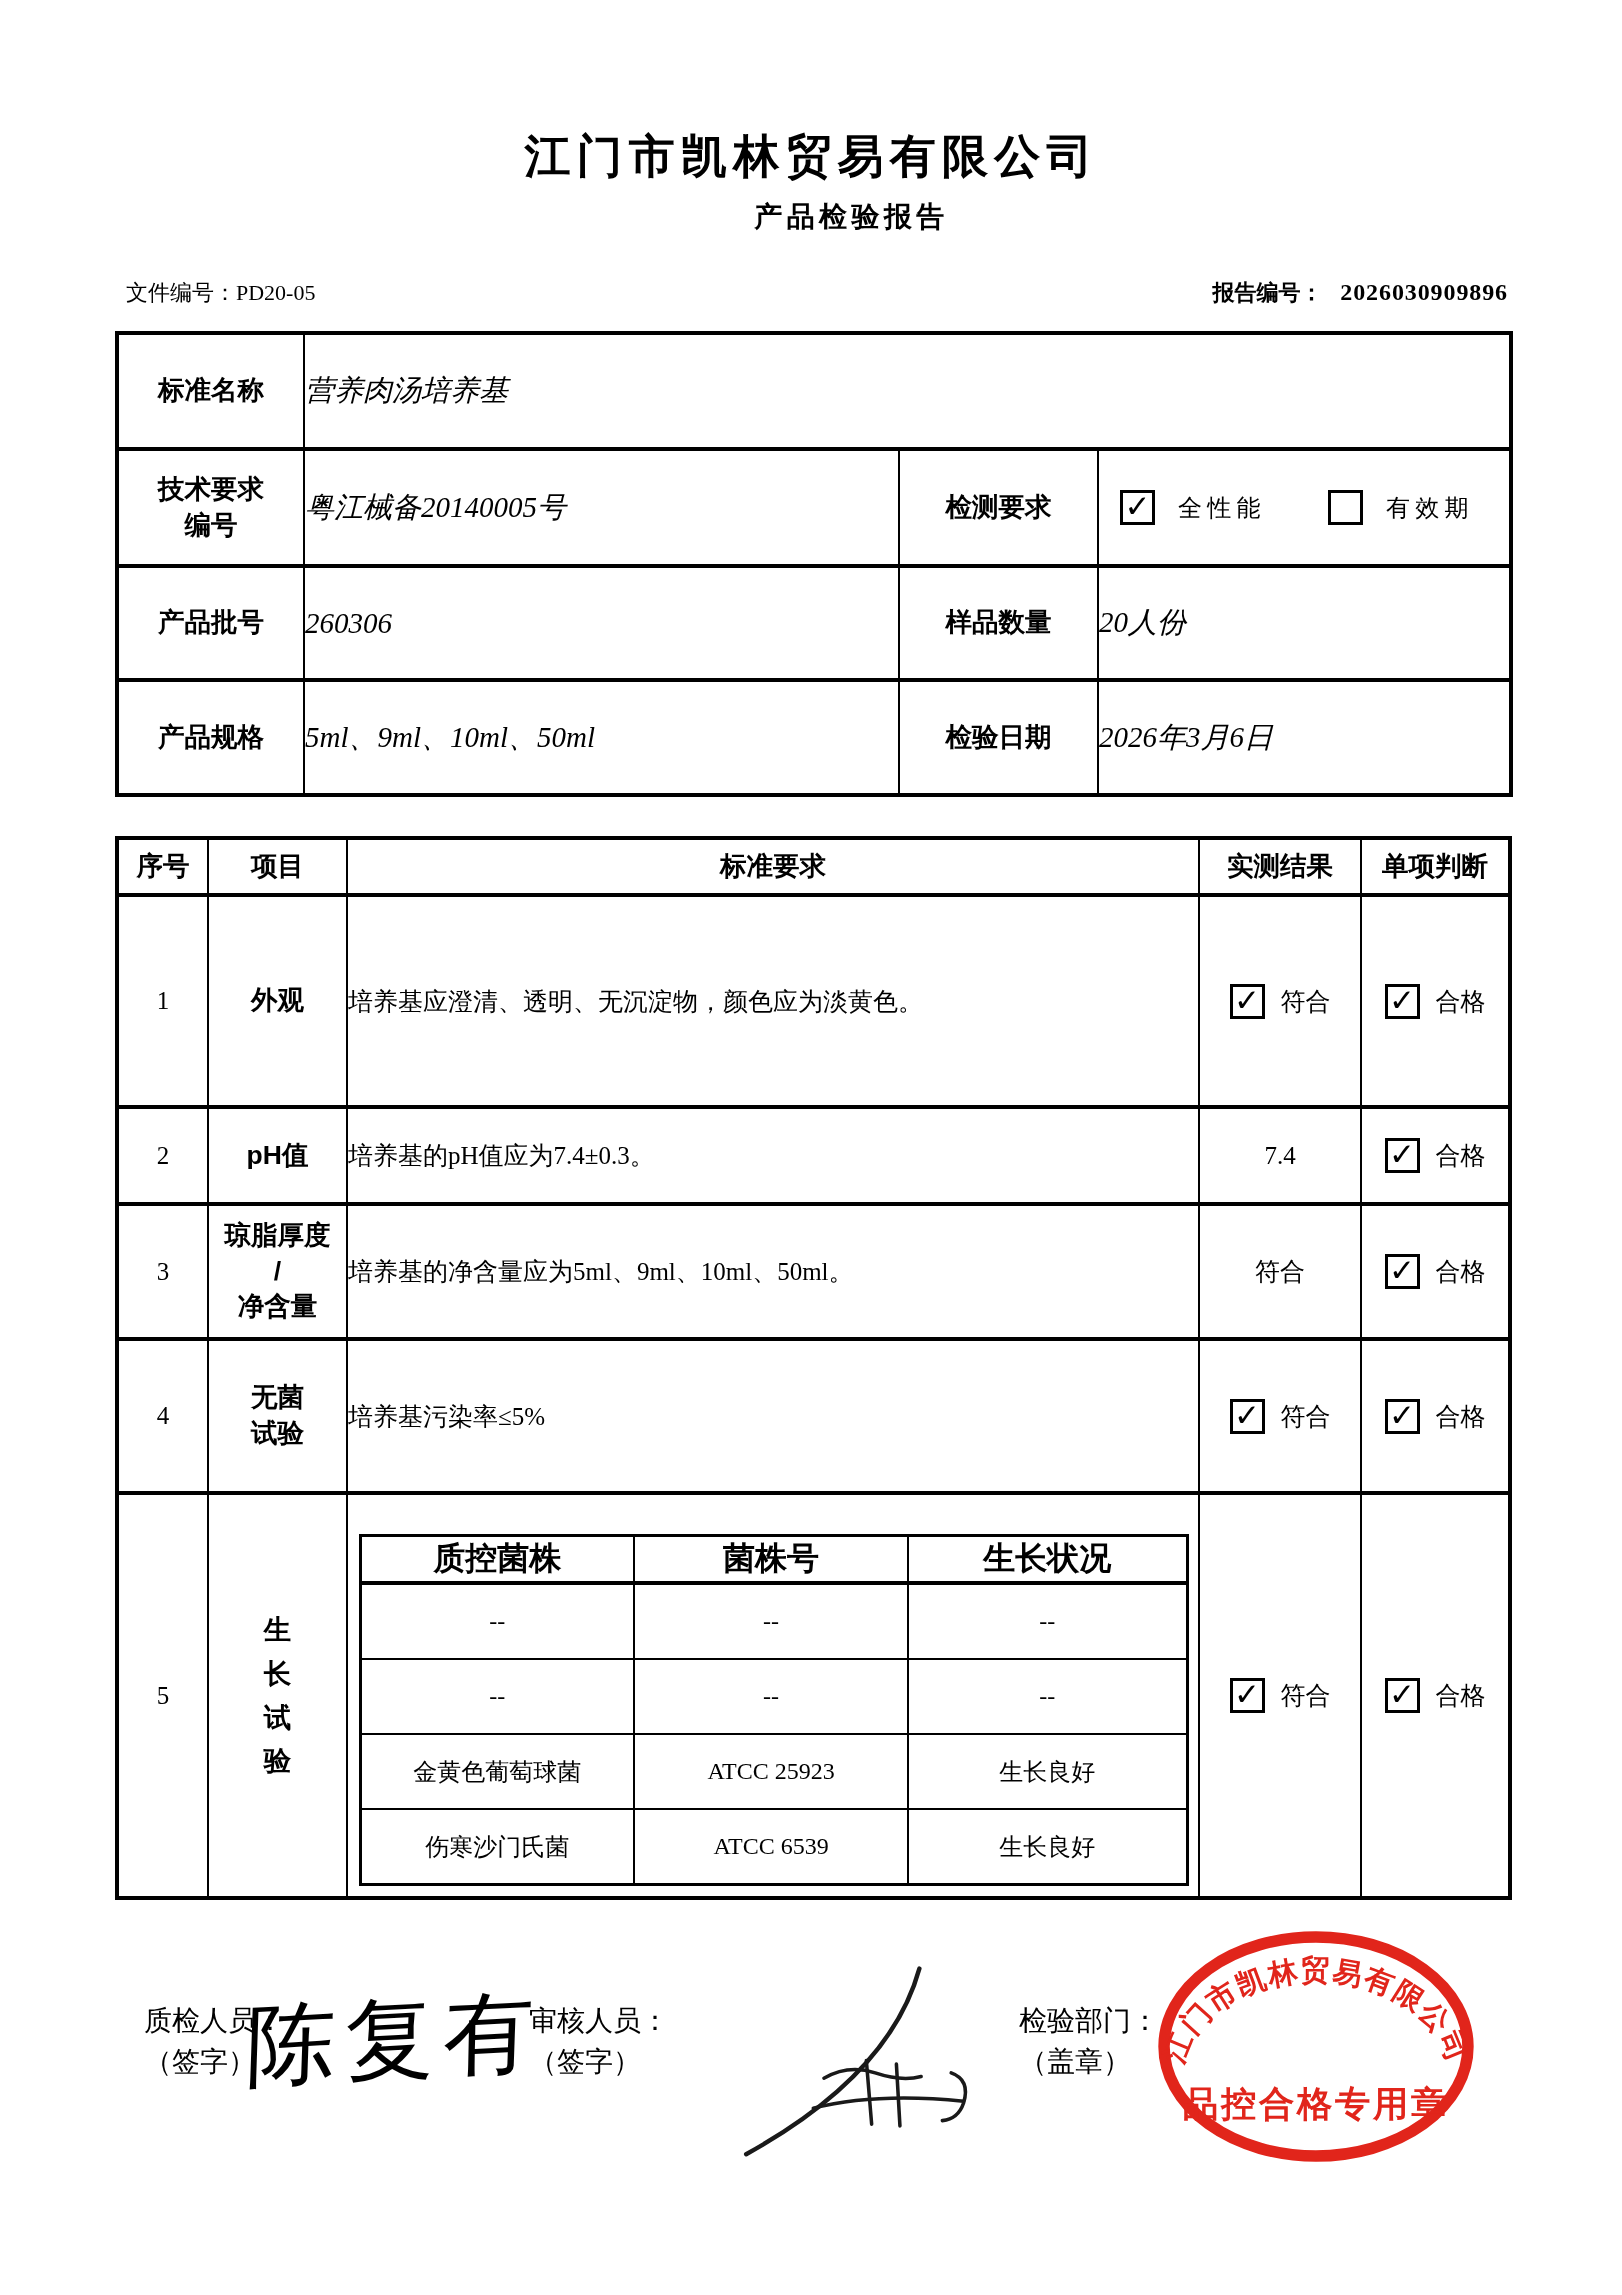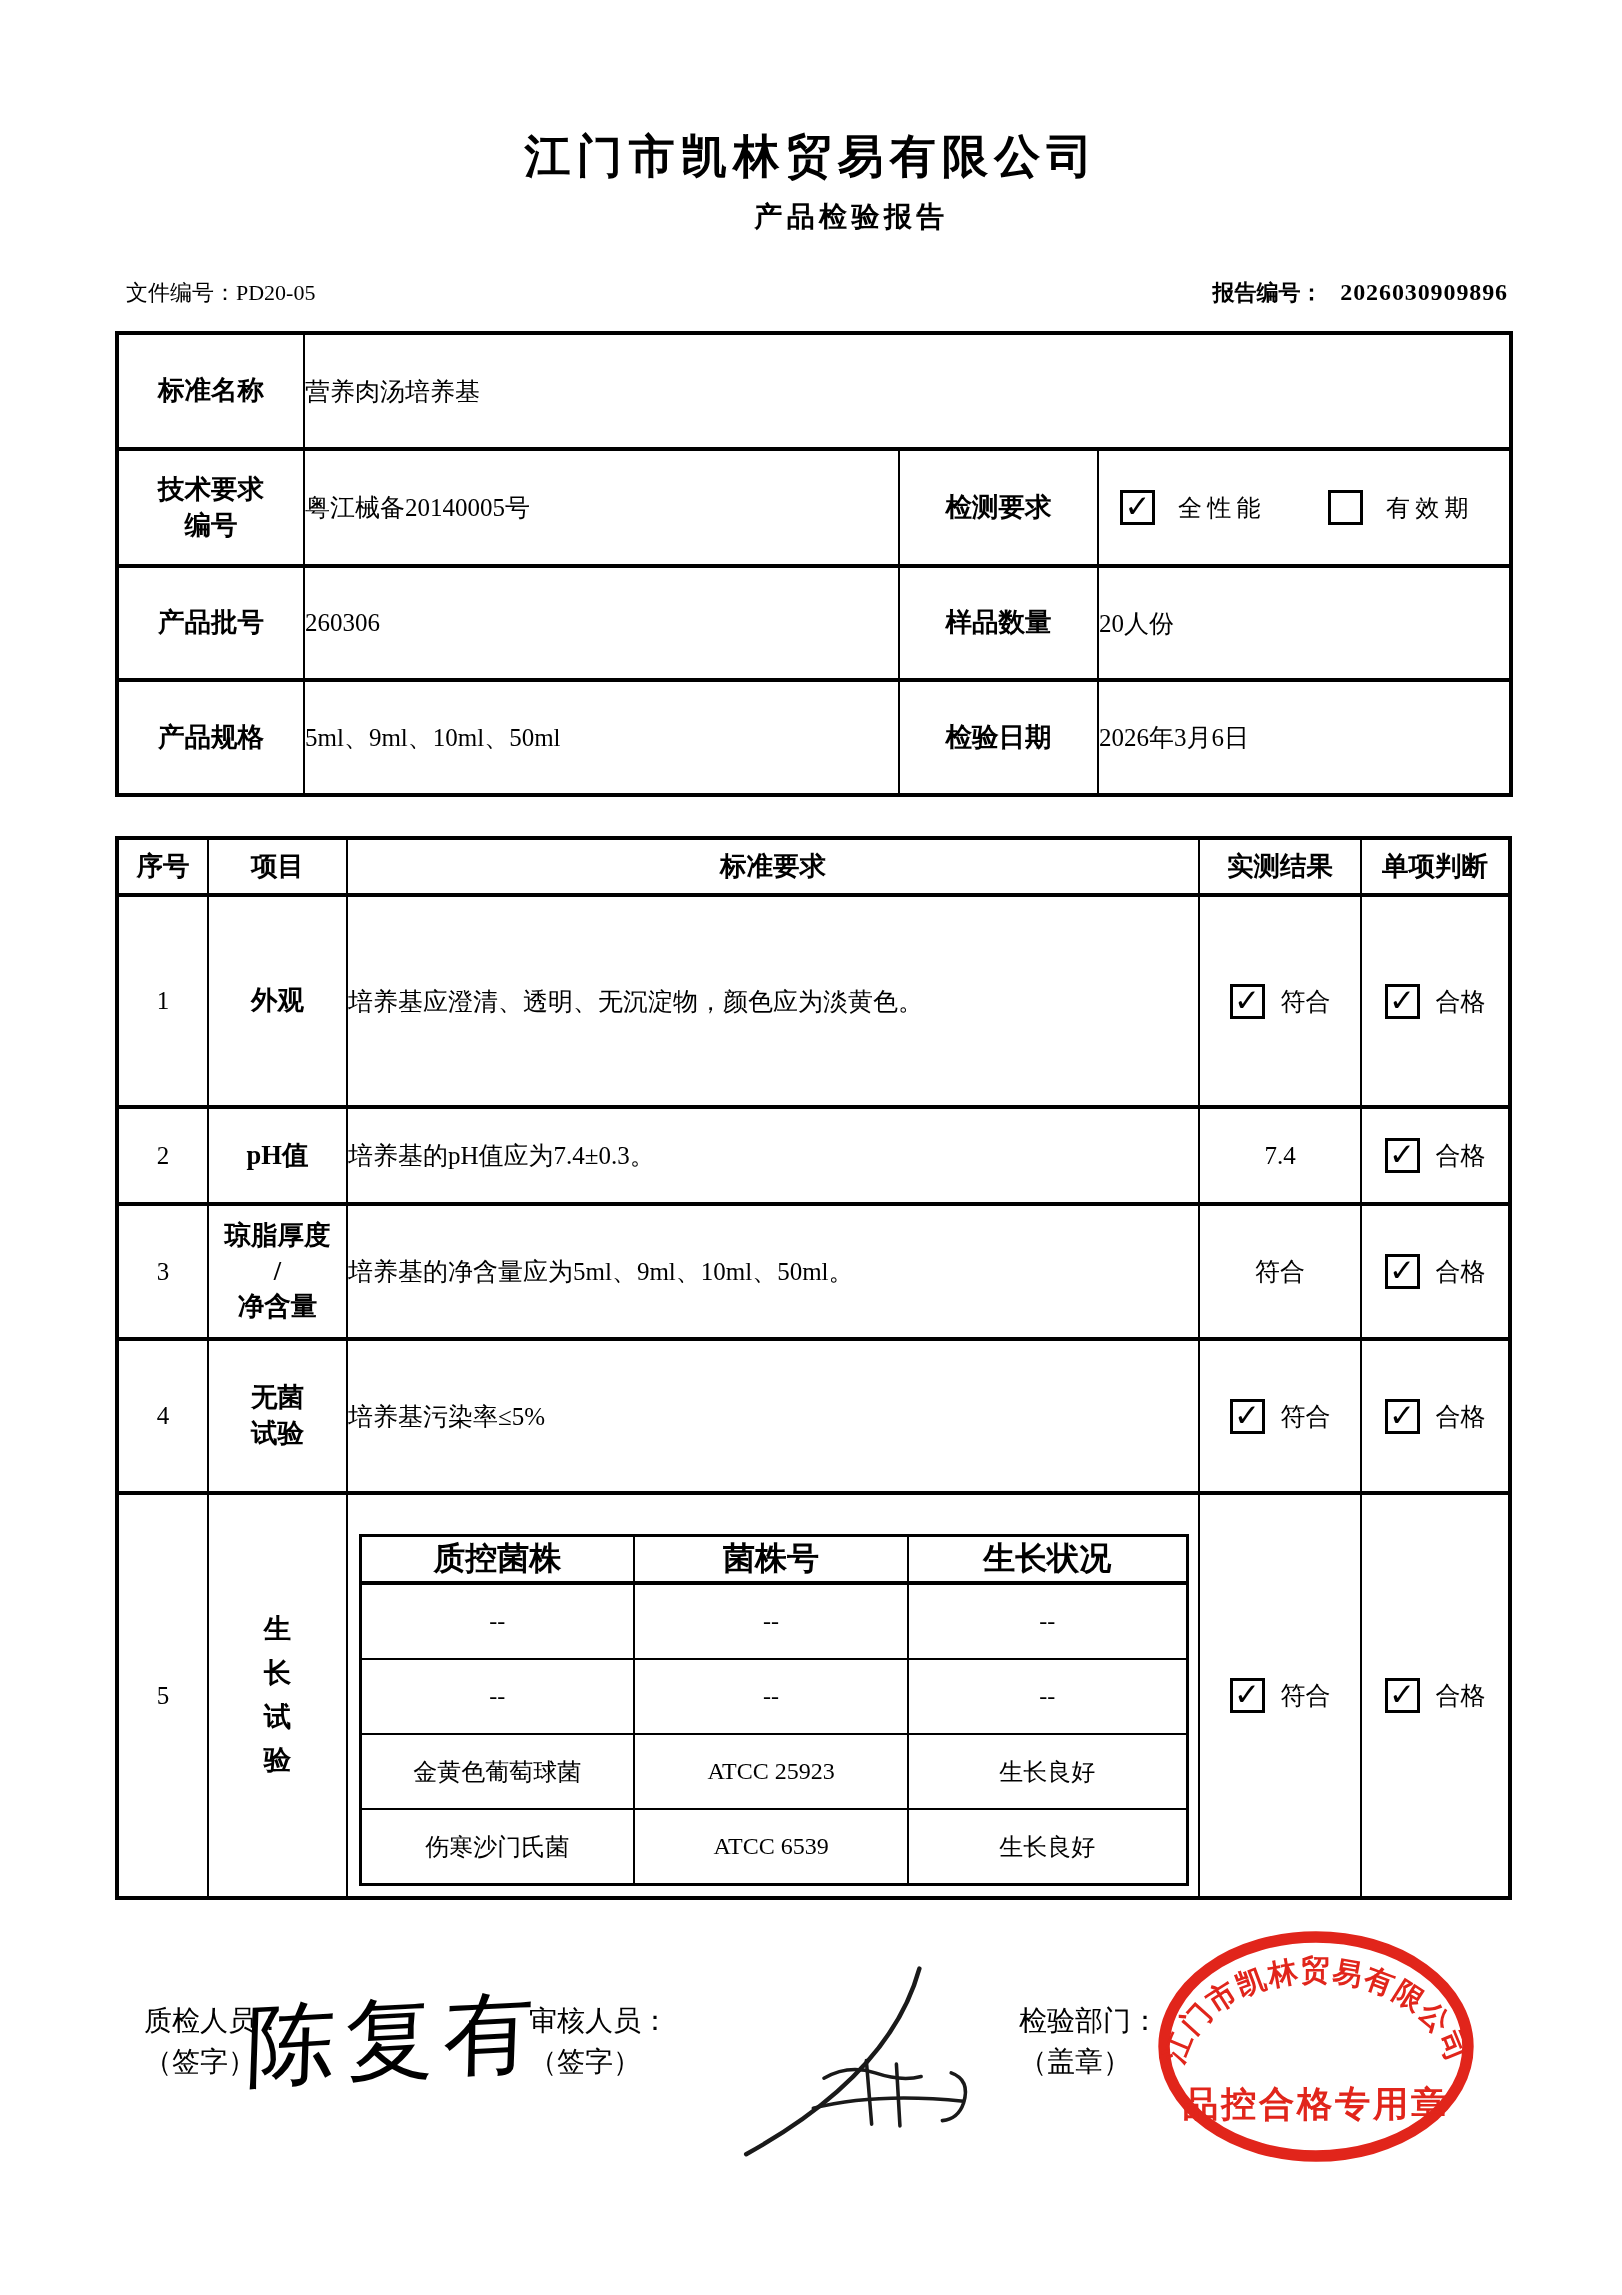--- a/index.html
+++ b/index.html
@@ -15,23 +15,23 @@
   .reportno{position:absolute;right:115px;top:278px;font-size:22px;font-weight:bold;}
   .reportno .num{margin-left:17.7px;font-size:24px;letter-spacing:0.9px;}
 
   
   table.t{border-collapse:collapse;table-layout:fixed;position:absolute;border:4.4px solid #000;}
   table.t td{border:2.7px solid #000;border-top-width:4.4px;border-bottom-width:4.4px;
              padding:0;vertical-align:middle;overflow:hidden;}
   #info-table{left:115px;top:331px;width:1394px;}
   #result-table{left:115px;top:836px;width:1394px;}
 
-  .lab{font-family:Liberation Serif, serif;font-weight:bold;
+  .lab{font-family:Liberation Sans, sans-serif;font-weight:bold;
        font-size:26.5px;text-align:center;line-height:1.35;}
-  .val{font-size:25px;padding-left:16px;}
+  .val{font-size:29px;padding-left:16px;font-style:italic;}
   .cen{text-align:center;font-size:25px;}
   .preline{white-space:pre-line;}
   .req{font-size:25px;padding-left:12.4px;padding-right:7px;}
   .vgrow{line-height:1.6;font-size:27.4px;}
 
   .ir1{height:116px}.ir2{height:117px}.ir3{height:114px}.ir4{height:115px}
   .rh0{height:57px}.rh1{height:212px}.rh2{height:97px}.rh3{height:135px}.rh4{height:154px}.rh5{height:405px}
 
   
   .cb{display:inline-block;box-sizing:border-box;width:35px;height:35px;border:3.5px solid #000;

